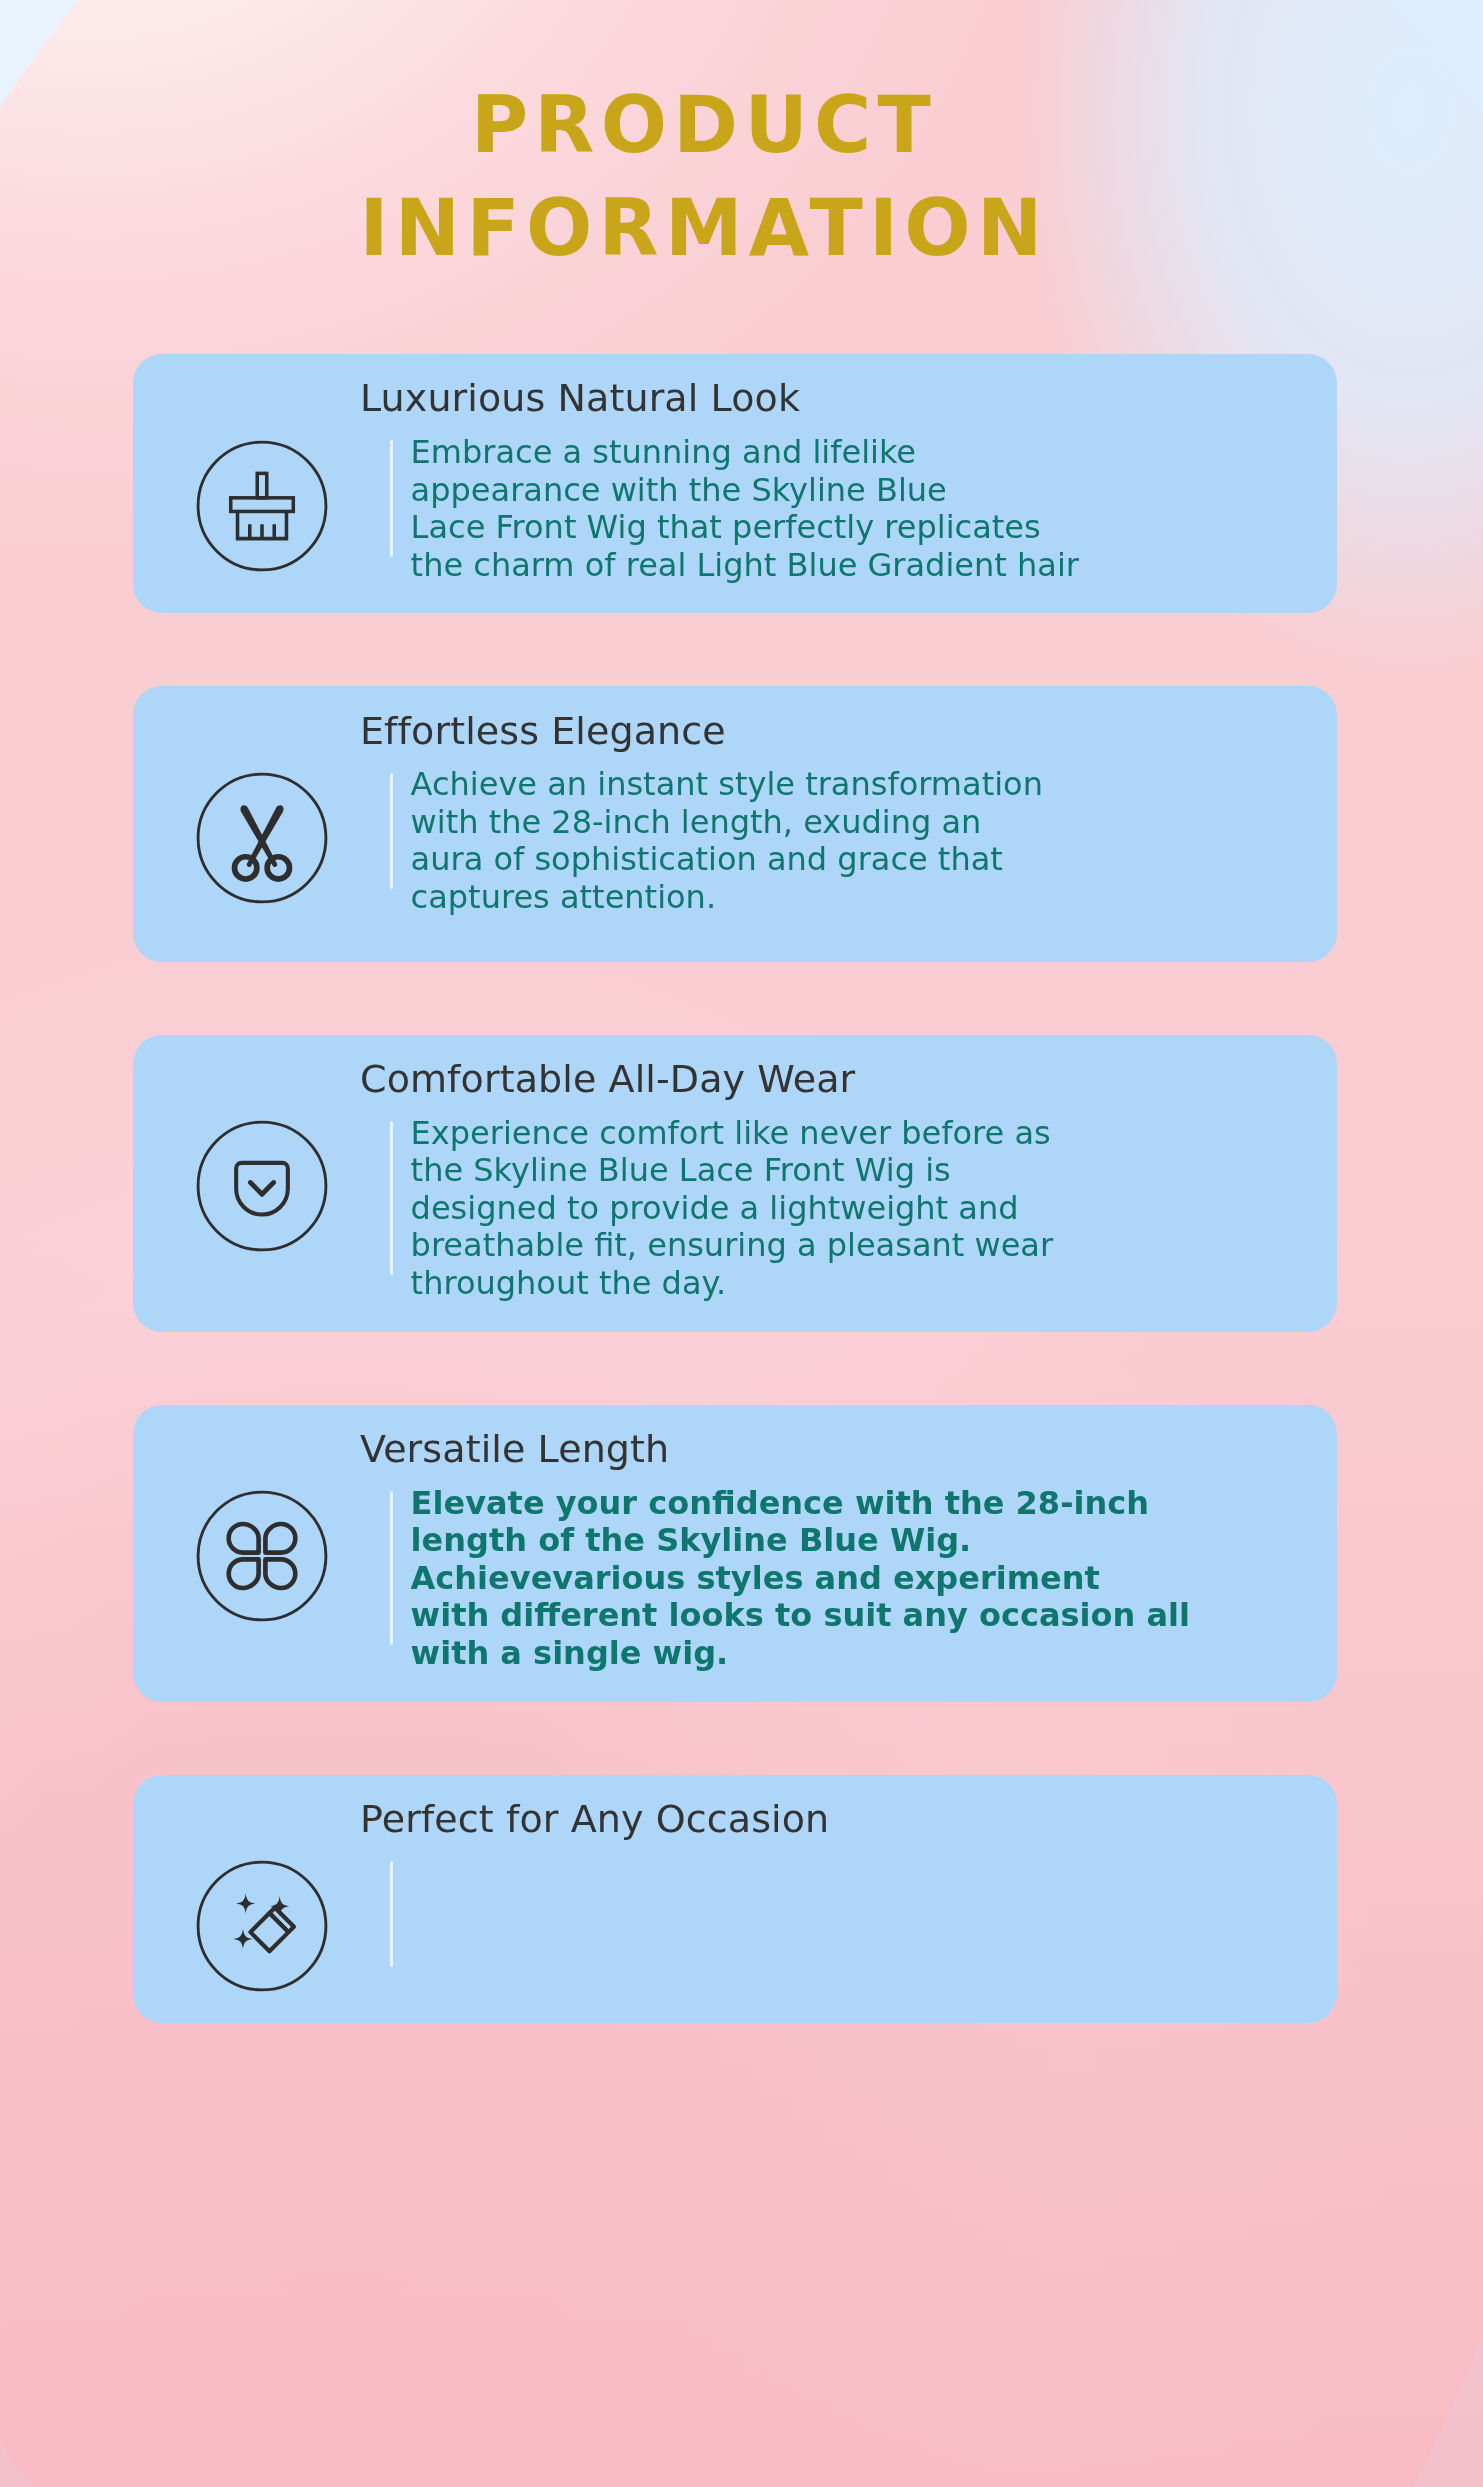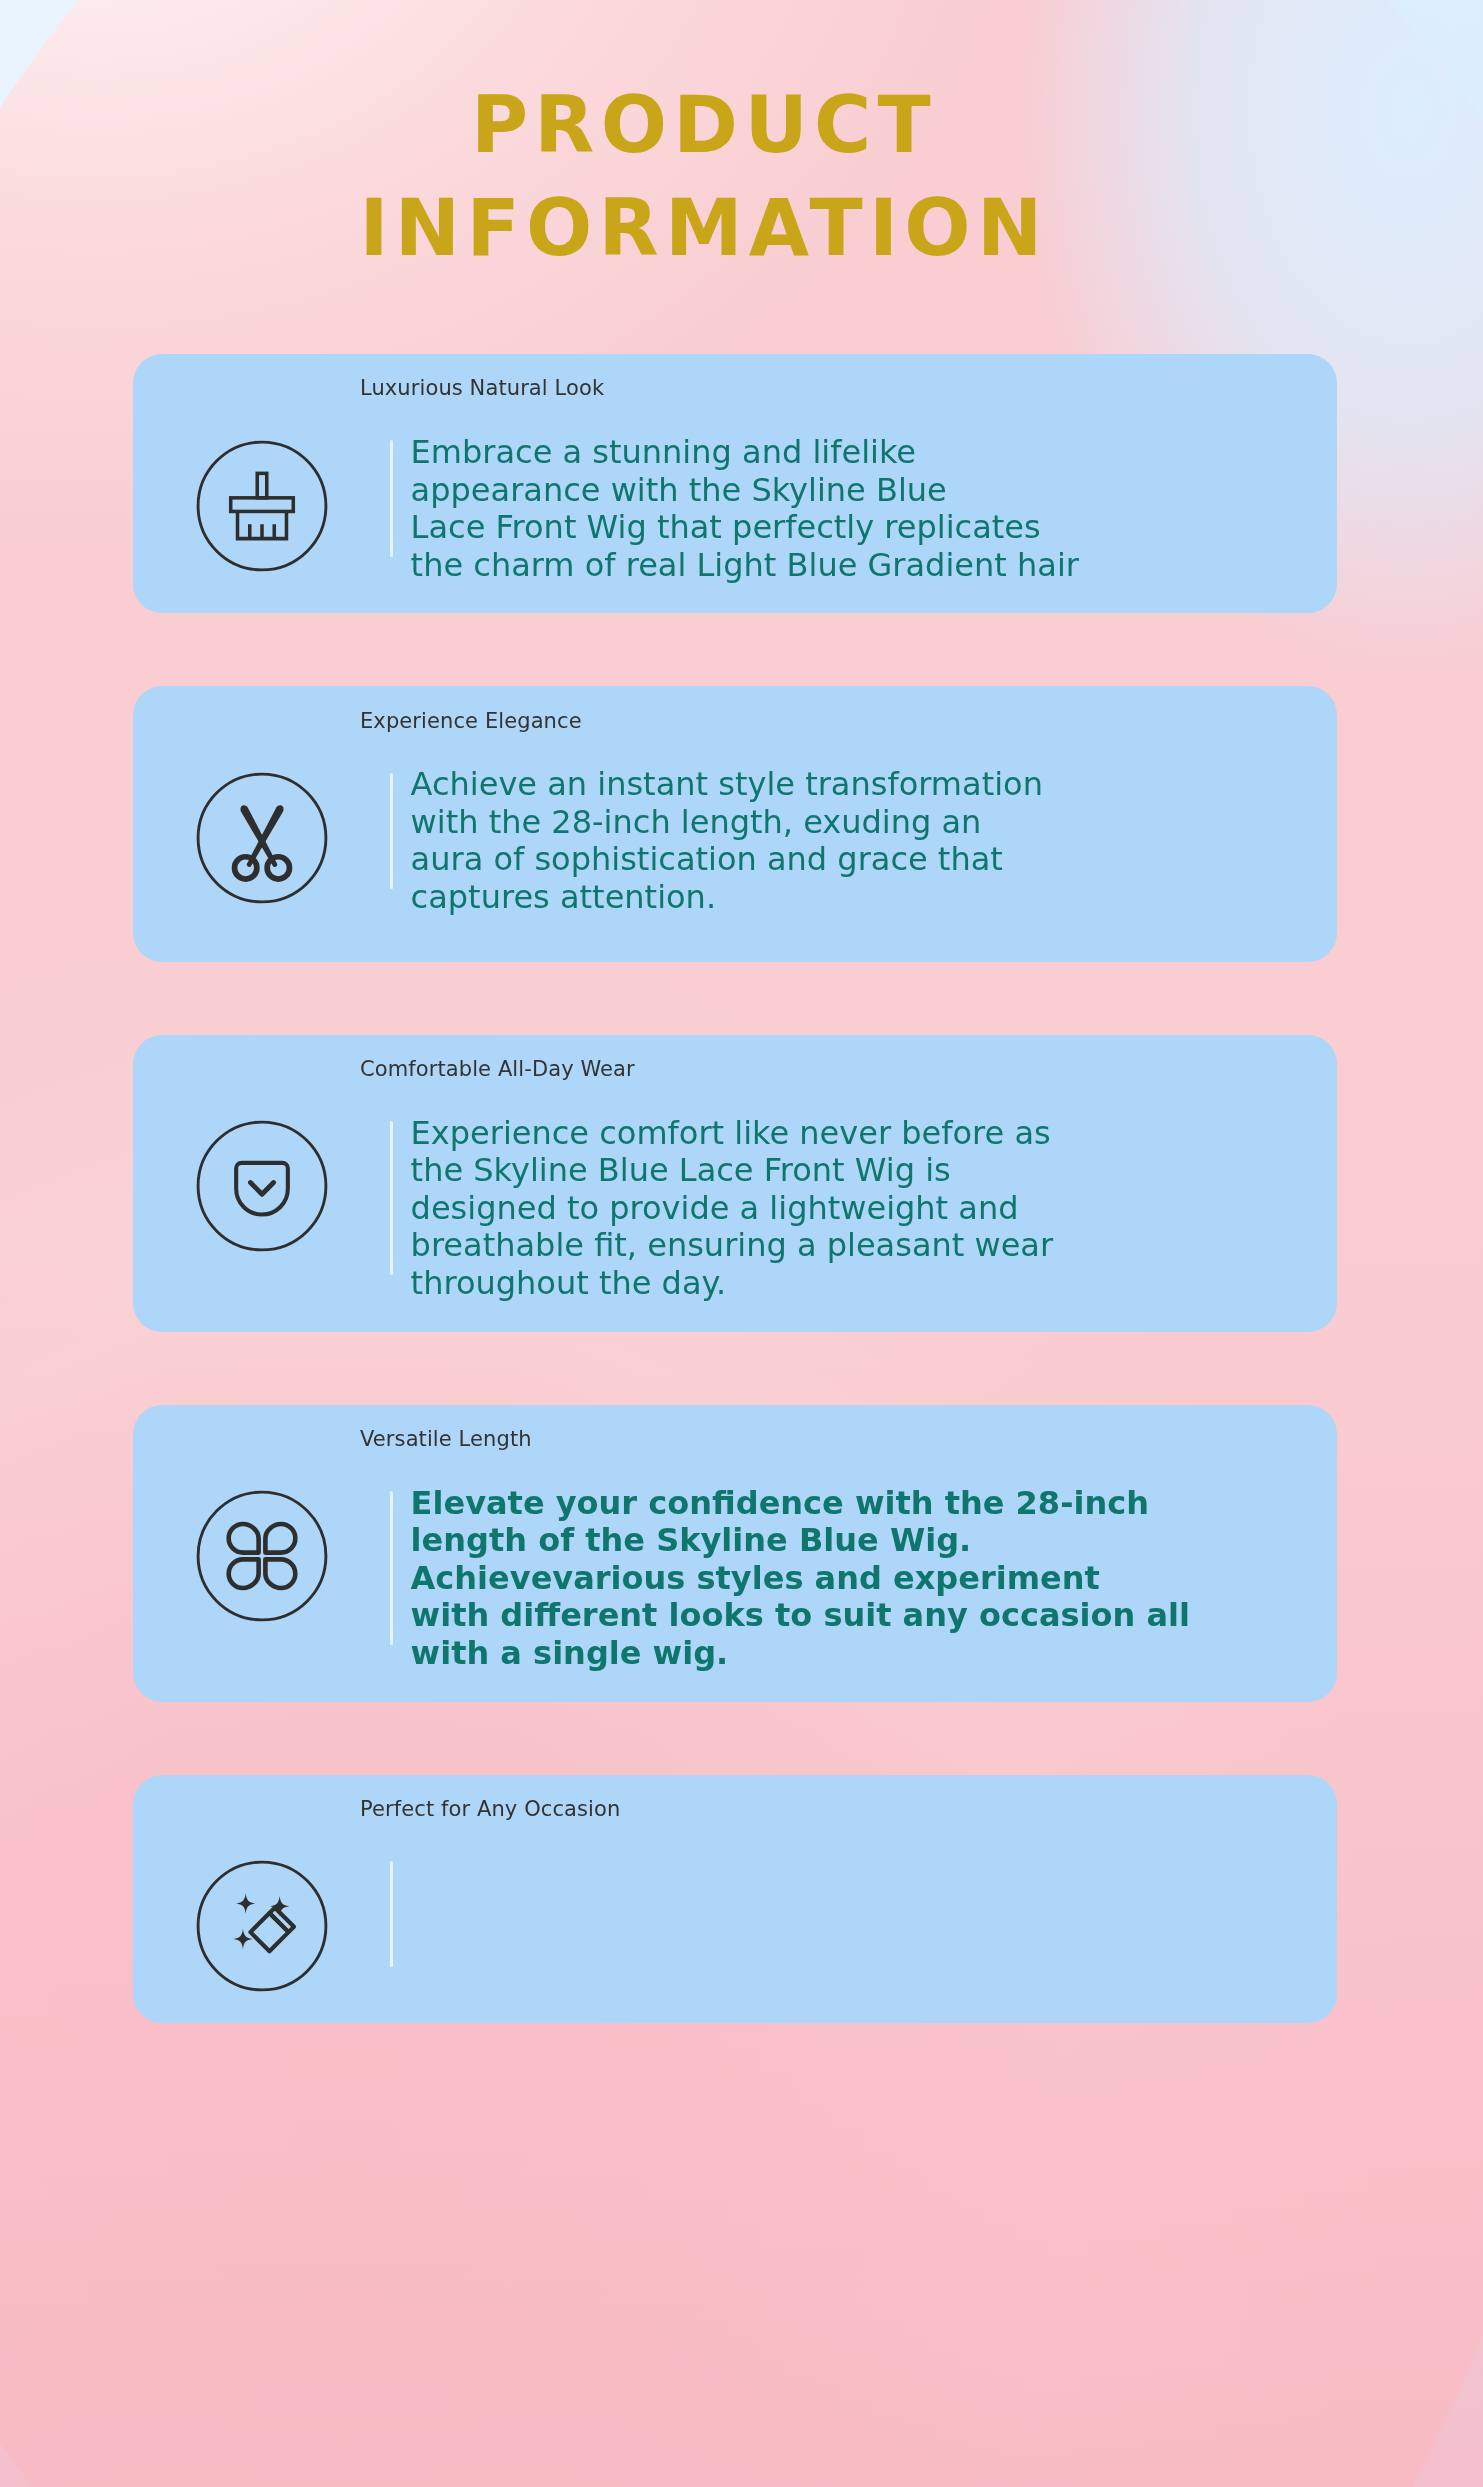--- a/index.html
+++ b/index.html
@@ -65,21 +65,21 @@
     margin:0 0 73px 133px;
     width:1204px;
     background:#aed6f8;
     border-radius:29px;
   }
   .card:last-child{ margin-bottom:0; }
 
   .card-heading{
     position:absolute;
     left:227px; top:22.5px;
-    font-size:21px;
+    font-size:38px;
     font-weight:500;
     color:#333333;
     letter-spacing:0.1px;
     white-space:nowrap;
   }
 
   .card-body{
     display:flex;
     align-items:flex-start;
     padding:80px 0 27.5px 0;
@@ -166,21 +166,21 @@
         <div class="text-col">
           <div class="card-text">Embrace a stunning and lifelike
 appearance with the Skyline Blue
 Lace Front Wig that perfectly replicates
 the charm of real Light Blue Gradient hair</div>
         </div>
       </div>
     </div>
 
     <div class="card card-2">
-      <div class="card-heading">Experience Elegance</div>
+      <div class="card-heading">Effortless Elegance</div>
       <div class="card-body">
         <div class="icon-col">
           <span class="icon-circle">
             <svg viewBox="0 0 100 100" fill="none" xmlns="http://www.w3.org/2000/svg">
               <circle cx="50" cy="50" r="47" stroke="#2e2e2e" stroke-width="2.1"></circle>
               <path d="M36.5 26 C35 26 33.5 27.5 34.5 30.5 L58 70.5 C59 72.2 61.5 71.3 61.2 69.2 L39.5 27.5 C38.9 26.5 37.7 26 36.5 26 Z" fill="#2e2e2e"></path>
               <path d="M63.5 26 C65 26 66.5 27.5 65.5 30.5 L42 70.5 C41 72.2 38.5 71.3 38.8 69.2 L60.5 27.5 C61.1 26.5 62.3 26 63.5 26 Z" fill="#2e2e2e"></path>
               <circle cx="38" cy="72" r="8.2" stroke="#2e2e2e" stroke-width="4.2"></circle>
               <circle cx="62" cy="72" r="8.2" stroke="#2e2e2e" stroke-width="4.2"></circle>
             </svg>

